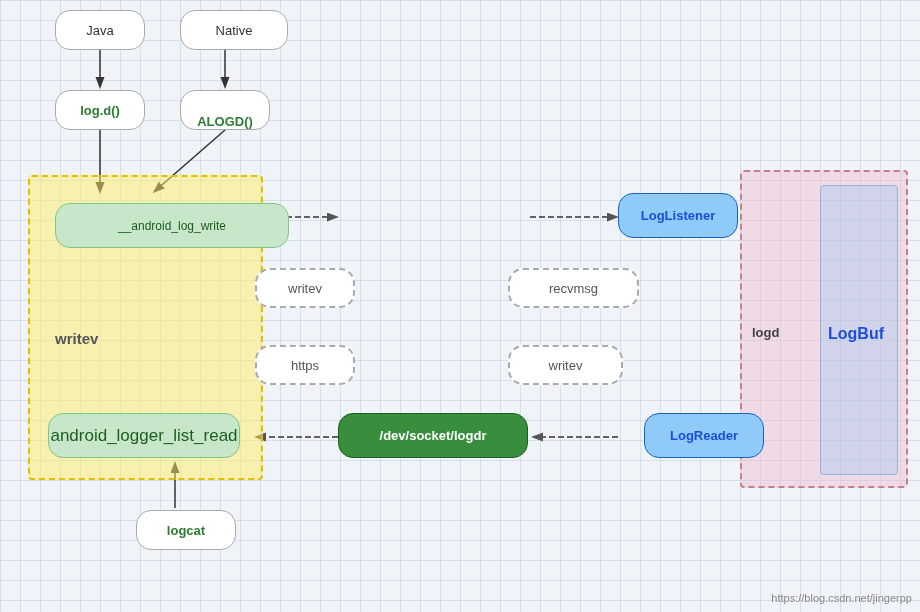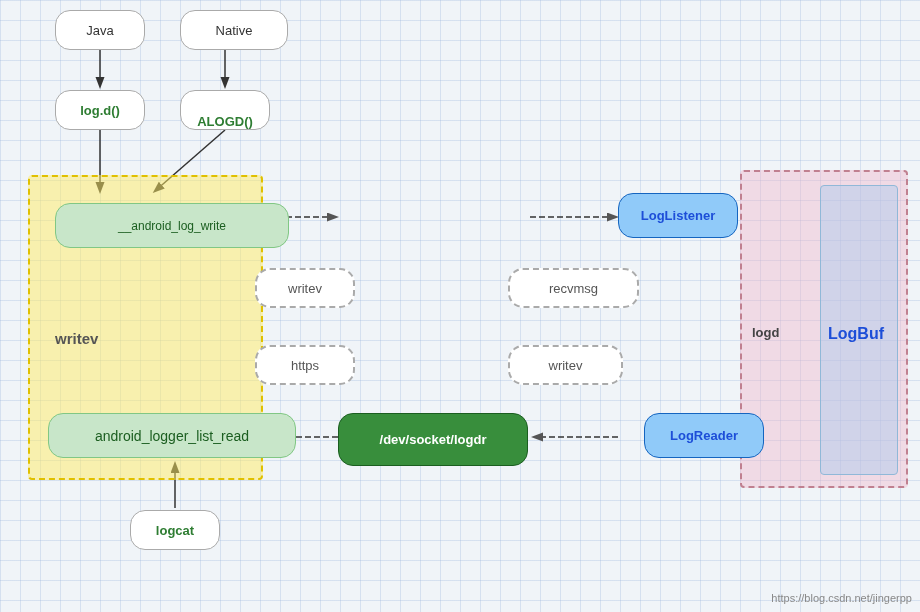--- a/index.html
+++ b/index.html
@@ -198,31 +198,31 @@
   </div>
 
   <div class="box box-dashed" style="left:255px; top:345px; width:100px; height:40px;">
     <span>https</span>
   </div>
 
   <div class="box box-dashed" style="left:508px; top:345px; width:115px; height:40px;">
     <span>writev</span>
   </div>
 
-  <div class="box box-green-light" style="left:48px; top:413px; width:248px; height:45px; font-size:14px;">
+  <div class="box box-green-light" style="left:48px; top:413px; width:192px; height:45px; font-size:17px;">
     <span>android_logger_list_read</span>
   </div>
 
-  <div class="box box-green-dark" style="left:338px; top:413px; width:190px; height:53px; font-size:13px;">
+  <div class="box box-green-dark" style="left:338px; top:413px; width:190px; height:45px; font-size:13px;">
     <span>/dev/socket/logdr</span>
   </div>
 
   <div class="box box-blue" style="left:618px; top:413px; width:120px; height:45px;margin-left:26px;">
     <span>LogReader</span>
   </div>
 
-  <div class="box box-white" style="left:130px; top:510px; width:90px; height:40px;">
+  <div class="box box-white" style="left:136px; top:510px; width:100px; height:40px;">
     <span style="color:#2e7d32; font-weight:bold;">logcat</span>
   </div>
 
   <div class="watermark">https://blog.csdn.net/jingerpp</div>
 
 </div>
 
 </body></html>

